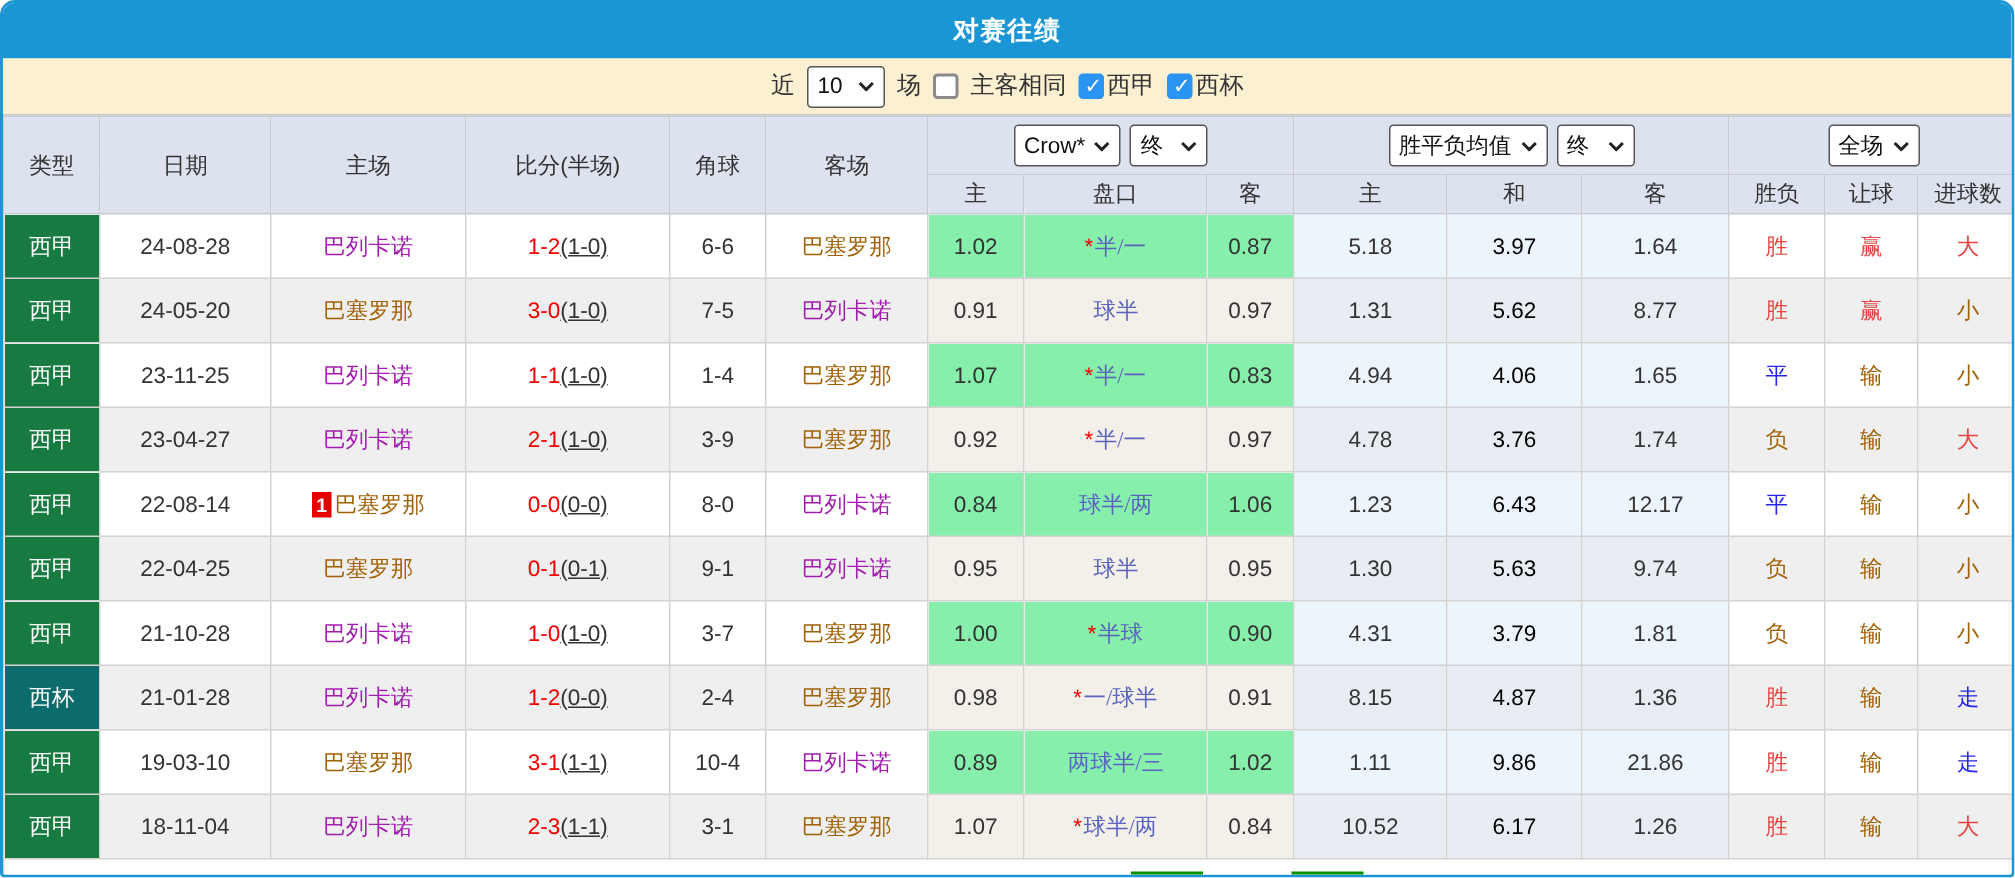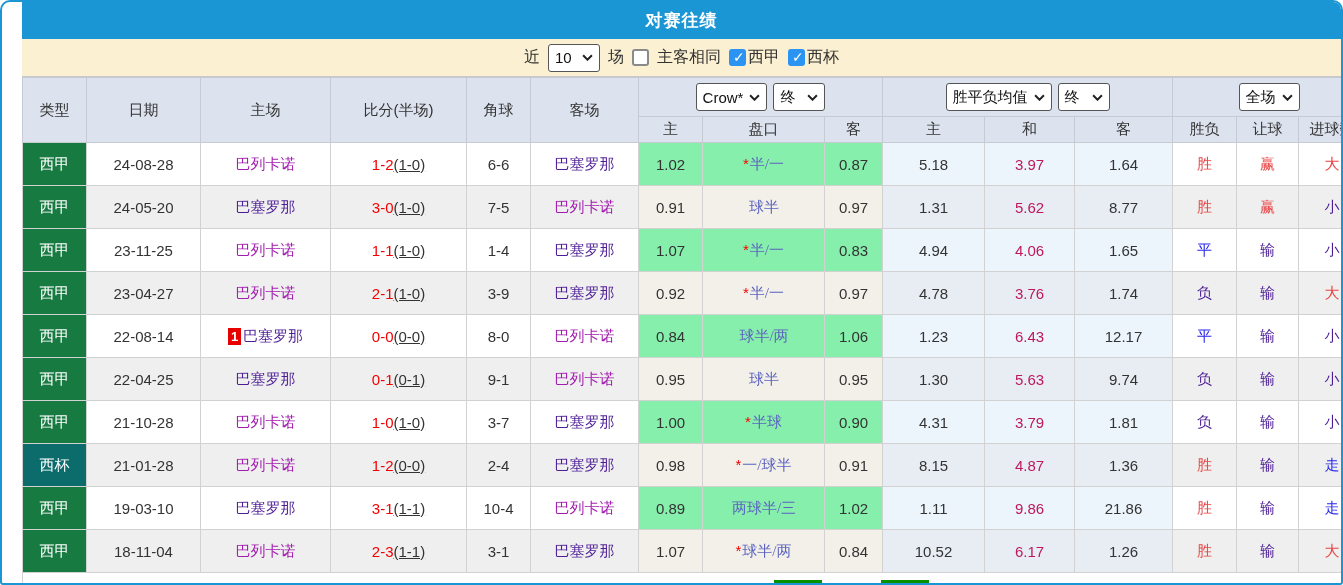--- a/index.html
+++ b/index.html
@@ -1,16 +1,16 @@
 <!DOCTYPE html>
 <html><head>
 <meta charset="utf-8">
 <style>
   html,body{margin:0;padding:0;background:#fff;font-family:"Liberation Sans","DejaVu Sans",sans-serif;}
-  .widget{width:1343px;height:585px;box-sizing:border-box;border:2px solid #1b96d4;border-radius:10px 10px 3px 3px;overflow:hidden;background:#fff;padding-left:20px;}
+  .widget{width:1343px;height:585px;box-sizing:border-box;border:2px solid #1b96d4;border-radius:10px 10px 3px 3px;overflow:hidden;background:#fff;}
   .titlebar{height:37px;background:#1b96d4;color:#fff;font-size:17px;font-weight:bold;display:flex;align-items:center;justify-content:center;letter-spacing:1px;}
   .filterbar{height:37px;background:#fcf0d2;display:flex;align-items:center;justify-content:center;font-size:16px;color:#333;border-bottom:1px solid #c9c9c9;gap:6px;}
   .filterbar .lbl{margin:0 2px;}
   
   .select{display:inline-flex;align-items:center;justify-content:space-between;background:#fff;border:1px solid #555;border-radius:3px;padding:2px 6px;min-width:38px;height:22px;cursor:pointer;gap:6px;font-size:15px;color:#111;}
   .select .chev{width:11px;height:7px;flex:none;}
   
   .checkbox{display:inline-block;width:17px;height:17px;box-sizing:border-box;border:2px solid #8a8a8a;border-radius:3px;background:#fff;vertical-align:-3px;cursor:pointer;position:relative;}
   .checkbox.c-checked{background:#2b93f1;border-color:#2b93f1;}
   .checkbox.c-checked::after{content:"✓";position:absolute;left:2px;top:-2px;color:#fff;font-size:14px;font-weight:bold;}
@@ -24,28 +24,28 @@
   tbody td{height:40px;font-size:15px;color:#333;border-color:#d2d2d2;}
   tbody tr .td-base{background:#fff;}
   tbody tr:nth-child(even) .td-base{background:#efefef;}
   tbody tr .td-odds{background:#86efac;}
   tbody tr:nth-child(even) .td-odds{background:#f3f0e9;}
   tbody tr .td-avg{background:#edf5fc;}
   tbody tr:nth-child(even) .td-avg{background:#e8edf4;}
   td.c-badge-league{background:#177a40;color:#fff;}
   td.c-badge-cup{background:#0c6c6c;color:#fff;}
   .c-dark{color:#a21caf;}
-  .c-green{color:#4c1d95;}
+  .c-green{color:#a16207;}
   .c-red{color:#e84444;}
   .c-blue{color:#2626ee;}
   .score{color:#f50000;}
   .half{color:#333;text-decoration:underline;}
   .star{color:#f50000;margin-right:1px;}
   .hcp{color:#5b63c0;font-family:Liberation Serif, serif;}
-  .td-avg.mid{color:#be185d;text-align:center;}
+  .td-avg.mid{color:#000000;text-align:center;}
   .num-badge{display:inline-block;background:#e60000;color:#fff;font-size:13px;font-weight:bold;padding:0 3px;margin-right:2px;line-height:17px;}
   .num-badge:empty{display:none;}
   tfoot td{height:37px;background:#fff;font-size:15px;color:#55514a;border-color:#d2d2d2;}
   .f-seg{margin:0 3px;}
   .f-red{color:#e60000;margin:0 3px;}
   .f-blue{color:#1515dd;margin:0 3px;}
   .f-gbox{background:#089000;color:#fff;font-weight:bold;padding:3px 9px;margin:0 4px;}
 </style>
 </head>
 <body>

